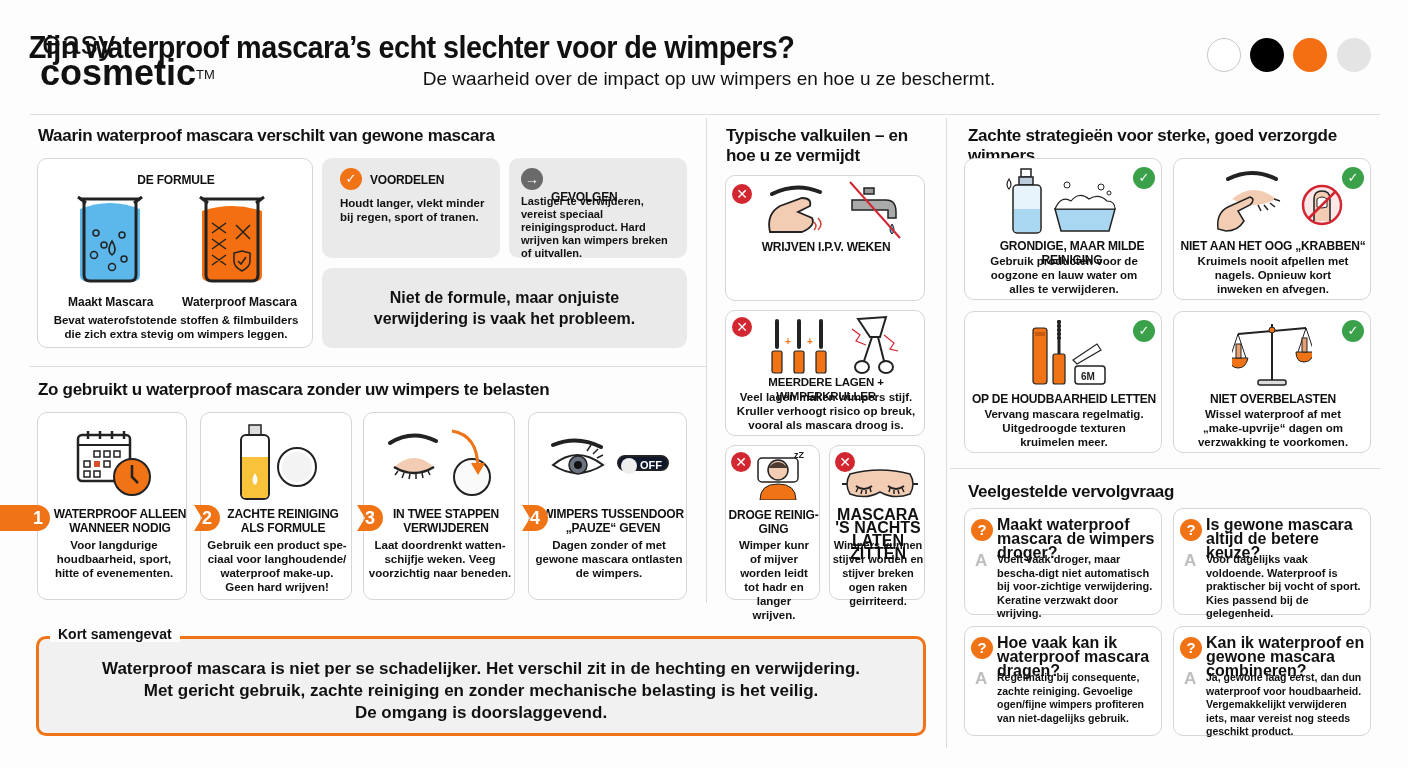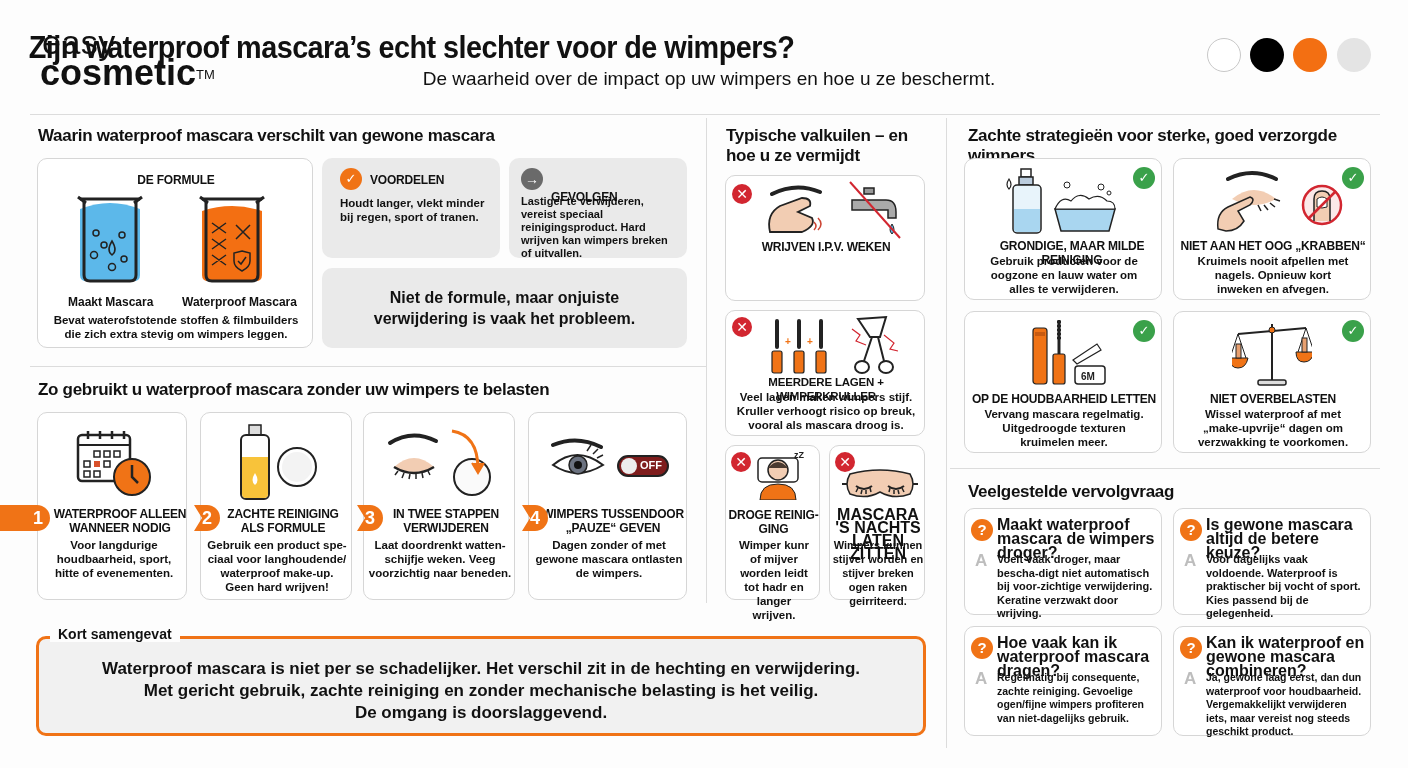--- a/index.html
+++ b/index.html
@@ -156,21 +156,21 @@
   <div class="abs step-num" style="left:357px;top:505px;width:26px;border-radius:0 13px 13px 0;clip-path:polygon(0 0,100% 0,100% 100%,0 100%,8px 50%)">3</div>
 
   <div class="abs card" style="left:528px;top:412px;width:159px;height:188px">
     <svg class="abs" style="left:20px;top:24px" width="60" height="44" viewBox="0 0 60 44">
       <path d="M4 8 Q28 -2 52 10" fill="none" stroke="#222" stroke-width="4" stroke-linecap="round"></path>
       <path d="M4 28 Q28 8 54 28 Q28 44 4 28 Z" fill="#fff" stroke="#222" stroke-width="2"></path>
       <circle cx="29" cy="28" r="9" fill="#6b7280" stroke="#222" stroke-width="1.5"></circle>
       <circle cx="29" cy="28" r="4" fill="#111"></circle>
       <path d="M38 14 l4 -6 M44 17 l5 -5 M48 21 l6 -3" stroke="#222" stroke-width="1.5"></path>
     </svg>
-    <div class="abs" style="left:88px;top:42px;width:52px;height:22px;border-radius:11px;background:#7f1d1d;border:2px solid #222">
+    <div class="abs" style="left:88px;top:42px;width:52px;height:16px;border-radius:11px;background:#0f172a;border:2px solid #222">
       <div class="abs" style="left:2px;top:1px;width:16px;height:16px;border-radius:50%;background:#eee"></div>
       <div class="abs" style="left:21px;top:2px;font-size:11px;font-weight:700;color:#fff">OFF</div>
     </div>
     <div class="abs h-cap ctr" style="left:12px;width:144px;top:94px">WIMPERS TUSSENDOOR</div>
     <div class="abs h-cap ctr" style="left:12px;width:144px;top:108px">„PAUZE“ GEVEN</div>
     <div class="abs body-t ctr" style="left:6px;width:148px;top:125px">Dagen zonder of met gewone mascara ontlasten de wimpers.</div>
   </div>
   <div class="abs step-num" style="left:522px;top:505px;width:26px;border-radius:0 13px 13px 0;clip-path:polygon(0 0,100% 0,100% 100%,0 100%,8px 50%)">4</div>
 
   <div class="abs sec-h" style="left:726px;top:126px;width:210px;line-height:20px">Typische valkuilen – en hoe u ze vermijdt</div>

